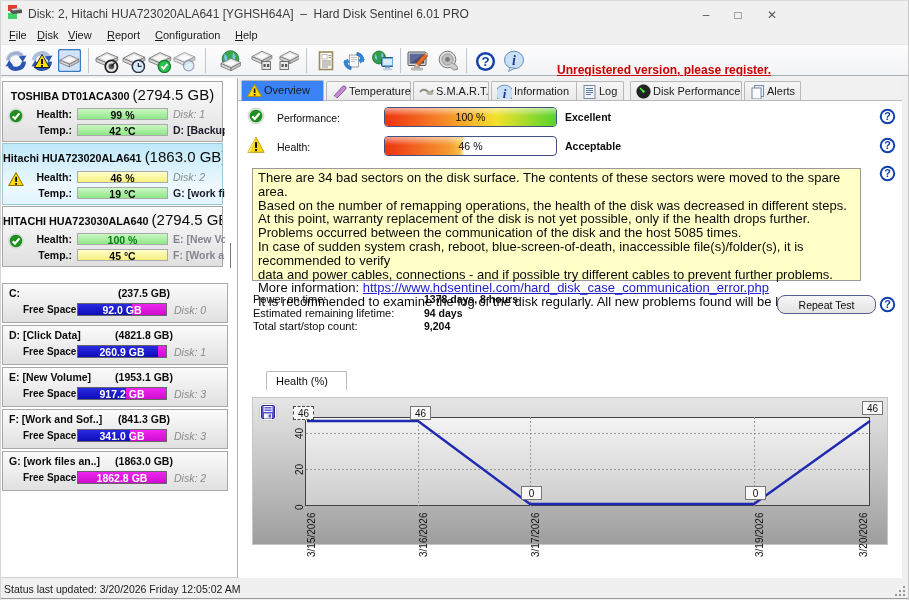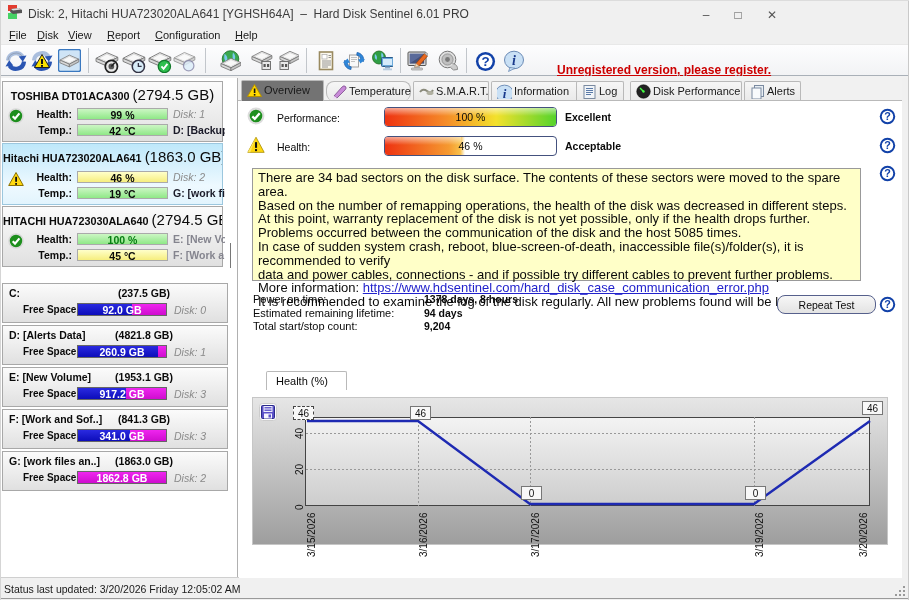--- a/index.html
+++ b/index.html
@@ -45,21 +45,21 @@
 .pfree { position:absolute; right:0; top:0; height:100%; background:linear-gradient(#ef25ef,#cf0dcf); }
 .ptext { position:absolute; width:100%; text-align:center; font-weight:bold; color:#fff; font-size:10.5px; line-height:13px; top:0; }
 .pdisk { position:absolute; top:20px; left:171px; color:#8a8a8a; font-style:italic; font-size:10.5px; }
 
 
 #statusbar { left:0; top:577px; width:909px; height:23px; background:#f0f0f0; border-top:1px solid #cfcfcf; color:#1a1a1a; font-size:10.5px; padding:5px 0 0 4px; }
 #statusbar:after { content:""; position:absolute; left:0; bottom:1px; width:100%; height:1px; background:#9a9a9a; }
 
 
 .tab { position:absolute; height:20px; top:81px; background:linear-gradient(#f6f6f6,#e9e9e9); border:1px solid #b9b9b9; border-bottom:none; border-radius:2px 2px 0 0; font-size:11px; color:#1a1a1a; padding-top:3px; white-space:nowrap; }
-.tab.on { background:#737373; top:80px; height:21px; z-index:3; }
+.tab.on { background:#3b82f6; top:80px; height:21px; z-index:3; }
 .tabicon { position:absolute; left:5px; top:2px; width:15px; height:15px; }
 .tablabel { position:absolute; left:22px; top:3px; }
 #tabline { left:238px; top:100px; width:664px; height:1px; background:#b9b9b9; z-index:1; }
 
 
 #rcontent { left:239px; top:101px; width:663px; height:477px; background:#fff; }
 .metric-label { position:absolute; left:38px; font-size:10.5px; color:#0a0a0a; }
 .metric-bar { position:absolute; left:145px; width:173px; height:20px; border:1.5px solid #44517e; border-radius:4px; background:#fff; overflow:hidden; }
 .metric-text { position:absolute; width:100%; text-align:center; font-size:10.5px; color:#0a0a0a; top:3px; font-weight:normal; }
 .metric-verdict { position:absolute; left:326px; font-weight:bold; font-size:10.5px; color:#0a0a0a; }
@@ -310,21 +310,21 @@
       <div class="ptitle">C:</div>
       <div class="psize">(237.5 GB)</div>
       <div class="plab">Free Space</div>
       <div class="pbar">
         <div class="pfree" style="width:38.7%;"></div>
         <div class="ptext">92.0 GB</div>
       </div>
       <div class="pdisk">Disk: 0</div>
     </div>
     <div class="partbox" style="top:247px;">
-      <div class="ptitle">D: [Alerts Data]</div>
+      <div class="ptitle">D: [Click Data]</div>
       <div class="psize">(4821.8 GB)</div>
       <div class="plab">Free Space</div>
       <div class="pbar">
         <div class="pfree" style="width:9.3%;"></div>
         <div class="ptext">260.9 GB</div>
       </div>
       <div class="pdisk">Disk: 1</div>
     </div>
     <div class="partbox" style="top:289px;">
       <div class="ptitle">E: [New Volume]</div>
@@ -377,21 +377,21 @@
 
 <div id="tabbar">
     <div class="tab on" style="left:241px;width:83px;">
       <svg class="tabicon" viewBox="0 0 15 15">
         <path d="M7.5 1.5 L14.5 13.5 L0.5 13.5 Z" fill="#ffd800" stroke="#b49000" stroke-width="1"></path>
         <rect x="6.8" y="5.5" width="1.6" height="4.5" fill="#111"></rect>
         <rect x="6.8" y="11" width="1.6" height="1.6" fill="#111"></rect>
       </svg>
       <span class="tablabel">Overview</span>
     </div>
-    <div class="tab " style="left:326px;width:85px;border-radius:8px;">
+    <div class="tab " style="left:326px;width:85px;">
       <svg class="tabicon" viewBox="0 0 15 15">
         <path d="M2 12 L10 3 Q12 1 13.5 2.5 Q15 4 13 6 L5 14 Z" fill="#c88ad8" stroke="#7a4a8a" stroke-width="0.8"></path>
         <path d="M2 12 L5 14 L1 15 Z" fill="#f0d8f8"></path>
       </svg>
       <span class="tablabel">Temperature</span>
     </div>
     <div class="tab " style="left:413px;width:76px;">
       <svg class="tabicon" viewBox="0 0 15 15">
         <path d="M1 8 Q4 4 8 7 Q12 10 14 6" stroke="#8a8a7a" stroke-width="2" fill="none"></path>
         <ellipse cx="11" cy="9" rx="3.5" ry="2" fill="#b0b0a0"></ellipse>

